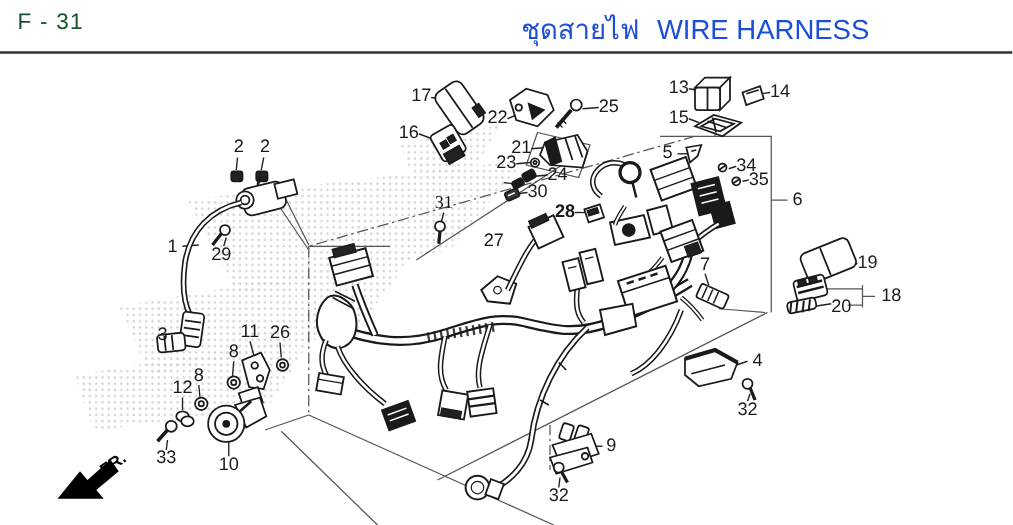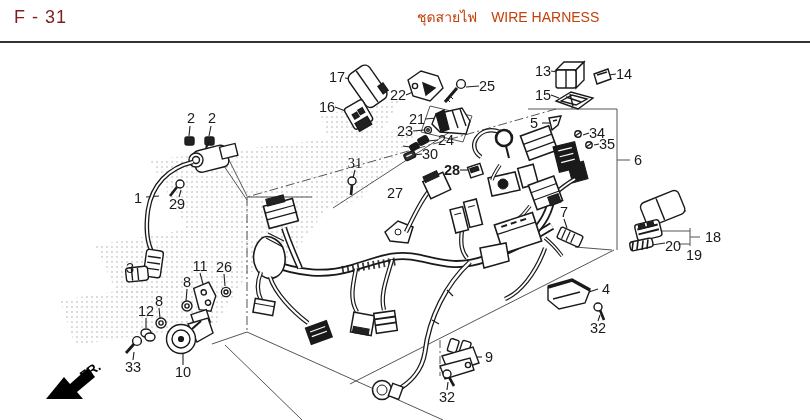--- a/index.html
+++ b/index.html
@@ -1,20 +1,20 @@
 <!DOCTYPE html>
 <html><head>
 <meta charset="utf-8">
 <style>
   html,body{margin:0;padding:0;background:#fff;}
   body{width:810px;height:420px;position:relative;overflow:hidden;
        font-family:"Liberation Sans","DejaVu Sans",sans-serif;color:#111;}
   .page{position:absolute;inset:0;background:#fff;}
-  .hdr-code{position:absolute;left:14px;top:7px;font-size:18px;letter-spacing:1px;color:#7f1d1d;}
-  .hdr-title{position:absolute;left:417px;top:6px;font-size:14px;color:#c2410c;white-space:nowrap;}
+  .hdr-code{position:absolute;left:14px;top:7px;font-size:18px;letter-spacing:1px;color:#14532d;}
+  .hdr-title{position:absolute;left:417px;top:6px;font-size:22px;color:#1d4ed8;white-space:nowrap;}
   .hdr-title .thai{margin-right:14px;}
   .hdr-rule{position:absolute;left:0;top:41px;width:810px;height:0;border-top:2px solid #333;}
   svg{position:absolute;left:0;top:0;}
   .callout{position:absolute;transform:translate(-50%,-50%);font-size:14.5px;color:#1a1a1a;
            white-space:nowrap;line-height:1;}
 </style>
 </head>
 <body>
 
 <div class="page">
@@ -385,21 +385,21 @@
       <span class="callout" style="left: 489px; top: 357px;">9</span>
       <span class="callout" style="left: 183px; top: 372px;">10</span>
       <span class="callout" style="left: 200px; top: 266px;">11</span>
       <span class="callout" style="left: 146px; top: 311px;">12</span>
       <span class="callout" style="left: 543px; top: 71px;">13</span>
       <span class="callout" style="left: 624px; top: 74px;">14</span>
       <span class="callout" style="left: 543px; top: 95px; text-align: right;">15</span>
       <span class="callout" style="left: 327px; top: 107px;">16</span>
       <span class="callout" style="left: 337px; top: 77px;">17</span>
       <span class="callout" style="left: 713px; top: 237px;">18</span>
-      <span class="callout" style="left: 694px; top: 211px; margin-top: 44px;">19</span>
+      <span class="callout" style="left: 694px; top: 211px;">19</span>
       <span class="callout" style="left: 673px; top: 246px; text-align: right;">20</span>
       <span class="callout" style="left: 417px; top: 119px;">21</span>
       <span class="callout" style="left: 398px; top: 95px;">22</span>
       <span class="callout" style="left: 405px; top: 131px;">23</span>
       <span class="callout" style="left: 446px; top: 140px;">24</span>
       <span class="callout" style="left: 487px; top: 86px;">25</span>
       <span class="callout" style="left: 224px; top: 267px;">26</span>
       <span class="callout" style="left: 395px; top: 146px; margin-top: 47px;">27</span>
       <span class="callout" style="left: 452px; top: 170px; font-weight: bold;">28</span>
       <span class="callout" style="left: 177px; top: 204px;">29</span>

